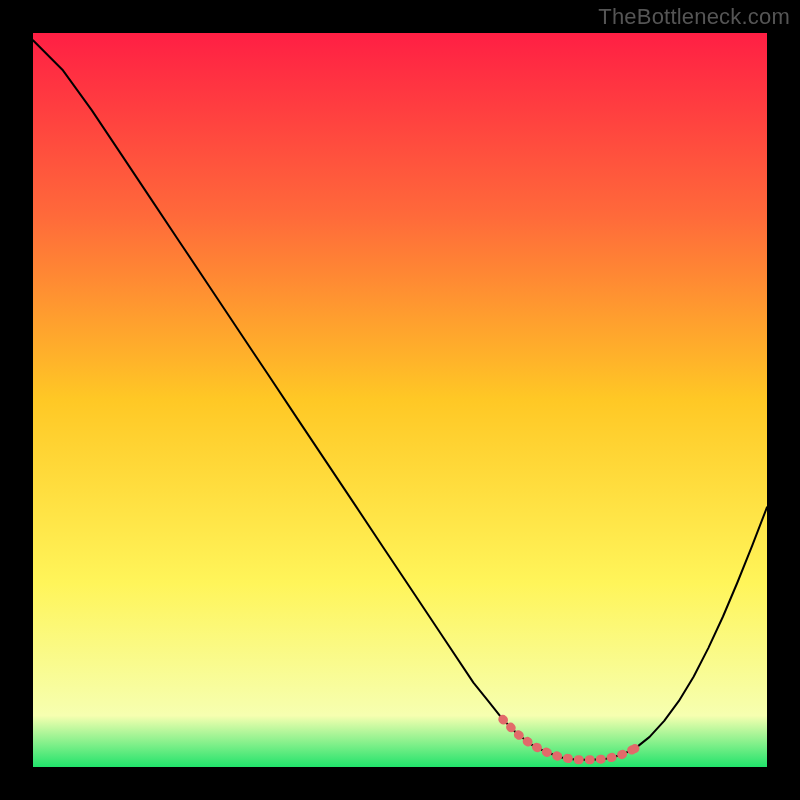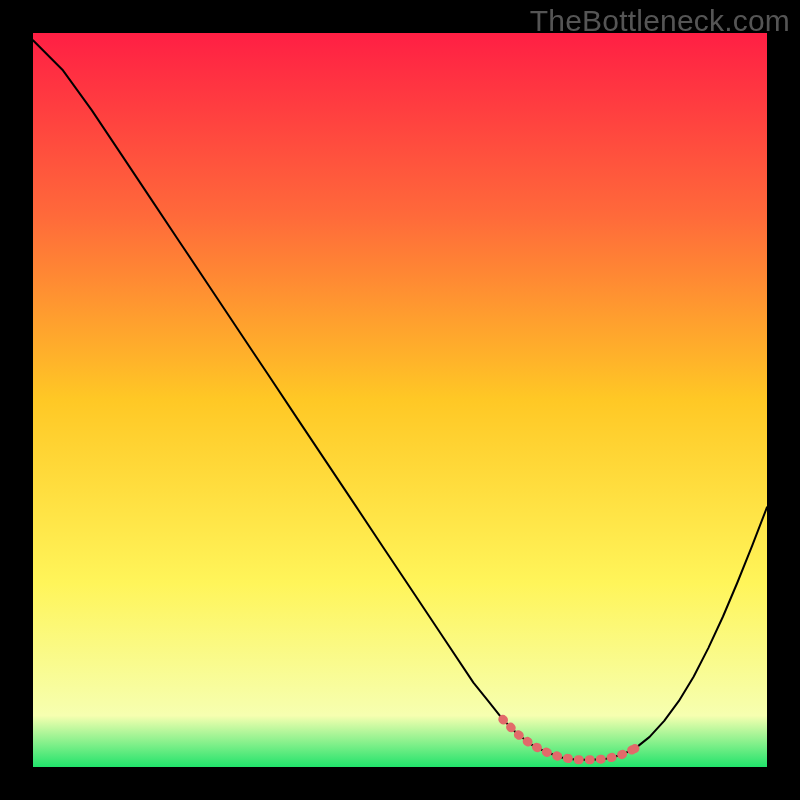--- a/index.html
+++ b/index.html
@@ -15,21 +15,21 @@
     width: 800px;
     height: 800px;
     background: #000;
     position: relative;
   }
   .watermark {
     position: absolute;
     top: 4px;
     right: 10px;
     color: #555;
-    font-size: 30px;
+    font-size: 22px;
     font-weight: 500;
     letter-spacing: 0.2px;
     z-index: 30;
   }
   .plot-wrap {
     position: absolute;
     left: 33px;
     top: 33px;
     width: 734px;
     height: 734px;

